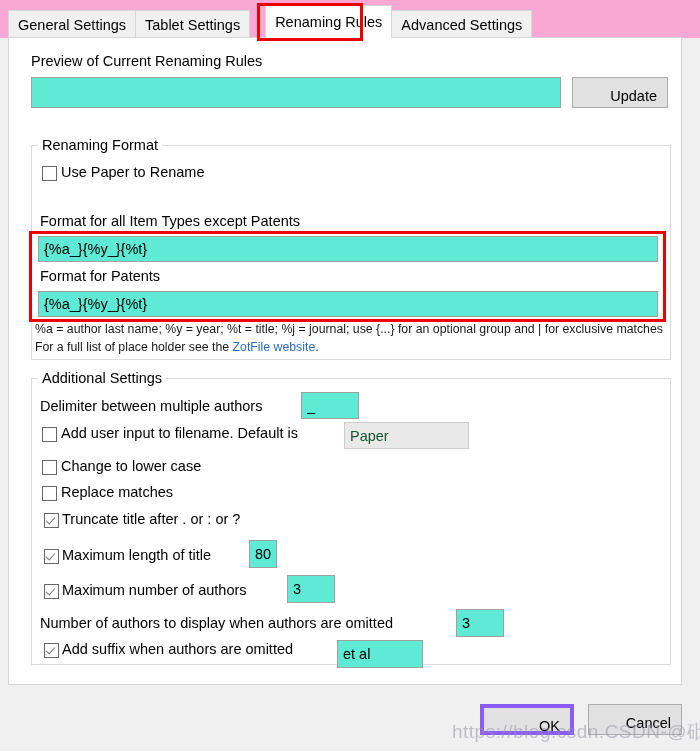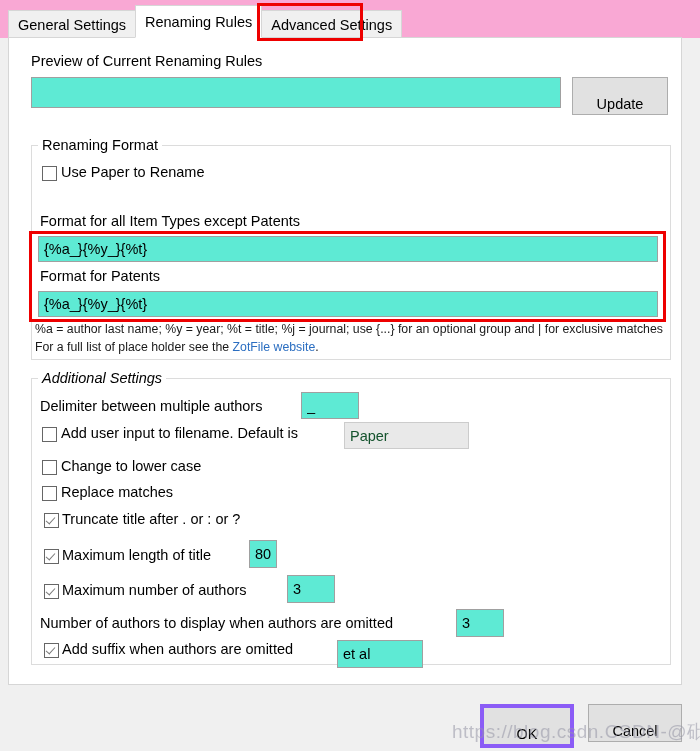--- a/index.html
+++ b/index.html
@@ -48,20 +48,21 @@
     position: relative;
     margin-right: -1px;
   }
   .tab.active {
     background: #ffffff;
     height: 33px;
     line-height: 32px;
     border: 1px solid #d6d6d6;
     border-bottom: 1px solid #ffffff;
     z-index: 4;
+    margin-left: 16px;
   }
 
   
   .panel {
     position: absolute;
     left: 8px;
     top: 37px;
     width: 674px;
     height: 648px;
     background: #ffffff;
@@ -100,23 +101,23 @@
 
   
   .btn {
     position: absolute;
     box-sizing: border-box;
     background: #e1e1e1;
     border: 1px solid #adadad;
     font-family: "Liberation Sans", sans-serif;
     font-size: 14.5px;
     color: #000;
-    text-align: center;
+    text-align: right;
     cursor: default;
-    padding: 18px;
+    padding: 10px;
   }
   .btn.focus {
     border: 4px solid #8b5cf6;
   }
 
   
   .group {
     position: absolute;
     box-sizing: border-box;
     border: 1px solid #dcdcdc;
@@ -187,20 +188,21 @@
     z-index: 30;
     font-family: "Liberation Sans", sans-serif;
   }
 </style>
 </head>
 <body>
 
 <div class="tabbar">
   <div class="tabstrip">
     <div class="tab">General Settings</div>
+    <div class="tab">Tablet Settings</div>
     <div class="tab active">Renaming Rules</div>
     <div class="tab">Advanced Settings</div>
   </div>
 </div>
 
 <div class="panel"></div>
 
 <div class="lbl" style="left:31px; top:53px;">Preview of Current Renaming Rules</div>
 
 <input class="tb caret" type="text" style="left: 31px; top: 77px; width: 530px; height: 31px;" autofocus="" value="">
@@ -221,21 +223,21 @@
 
 <input class="tb" type="text" style="left: 38px; top: 291px; width: 620px; height: 26px;" value="{%a_}{%y_}{%t}">
 
 <div class="hint" style="left:35px; top:322px;">%a = author last name; %y = year; %t = title; %j = journal; use {...} for an optional group and | for exclusive matches</div>
 
 <div class="hint" style="left:35px; top:340px;">
   <span>For a full list of place holder see the </span><a class="link" href="#">ZotFile website</a><span>.</span>
 </div>
 
 <div class="group" style="left:31px; top:378px; width:640px; height:287px;"></div>
-<div class="group-title" style="left:38px; top:370px;font-style:italic;">Additional Settings</div>
+<div class="group-title" style="left:38px; top:370px;">Additional Settings</div>
 
 <div class="lbl" style="left:40px; top:398px;">Delimiter between multiple authors</div>
 <input class="tb" type="text" style="left: 301px; top: 392px; width: 58px; height: 27px;" value="_">
 
 <div class="cb" style="left:42px; top:427px;"></div>
 <div class="lbl" style="left:61px; top:425px;">Add user input to filename. Default is</div>
 <input class="tb disabled" type="text" disabled="" style="left: 344px; top: 422px; width: 125px; height: 27px;" value="Paper">
 
 <div class="cb" style="left:42px; top:460px;"></div>
 <div class="lbl" style="left:61px; top:458px;">Change to lower case</div>

